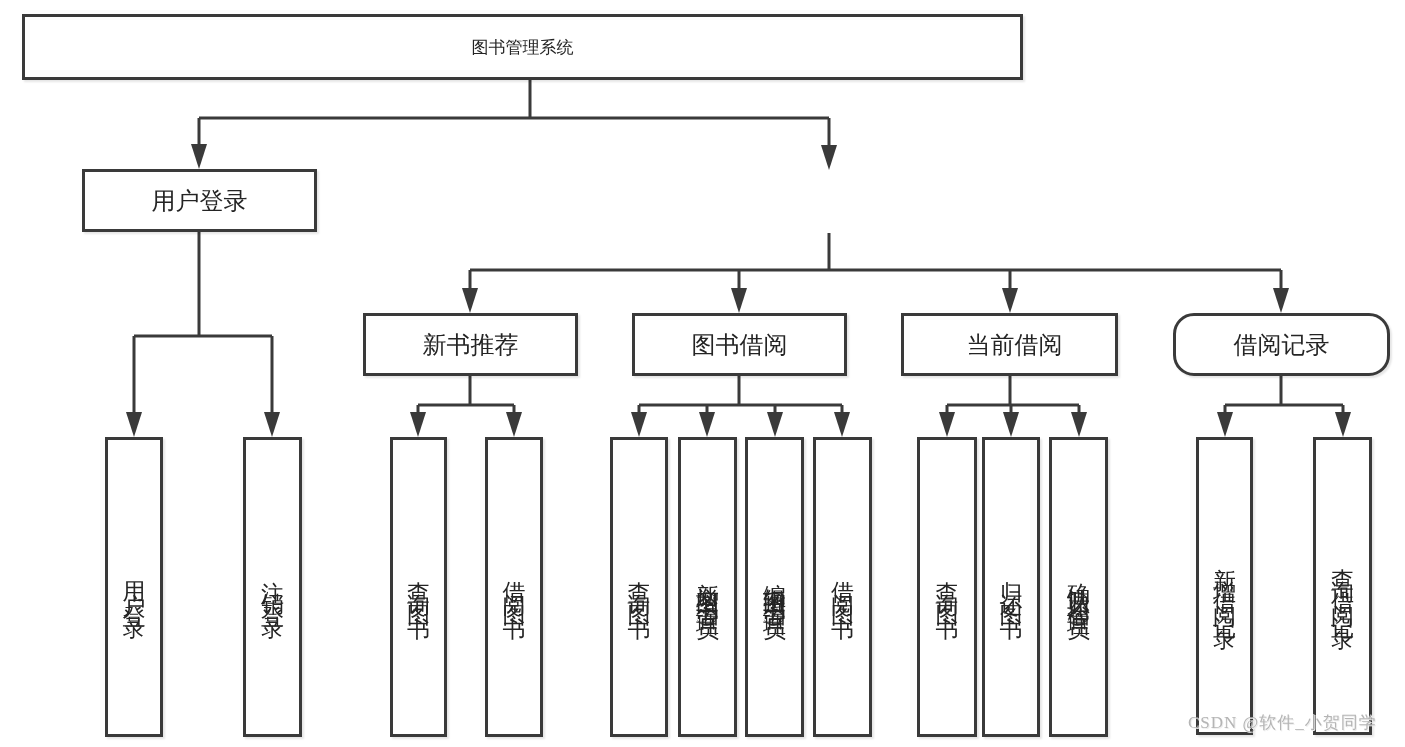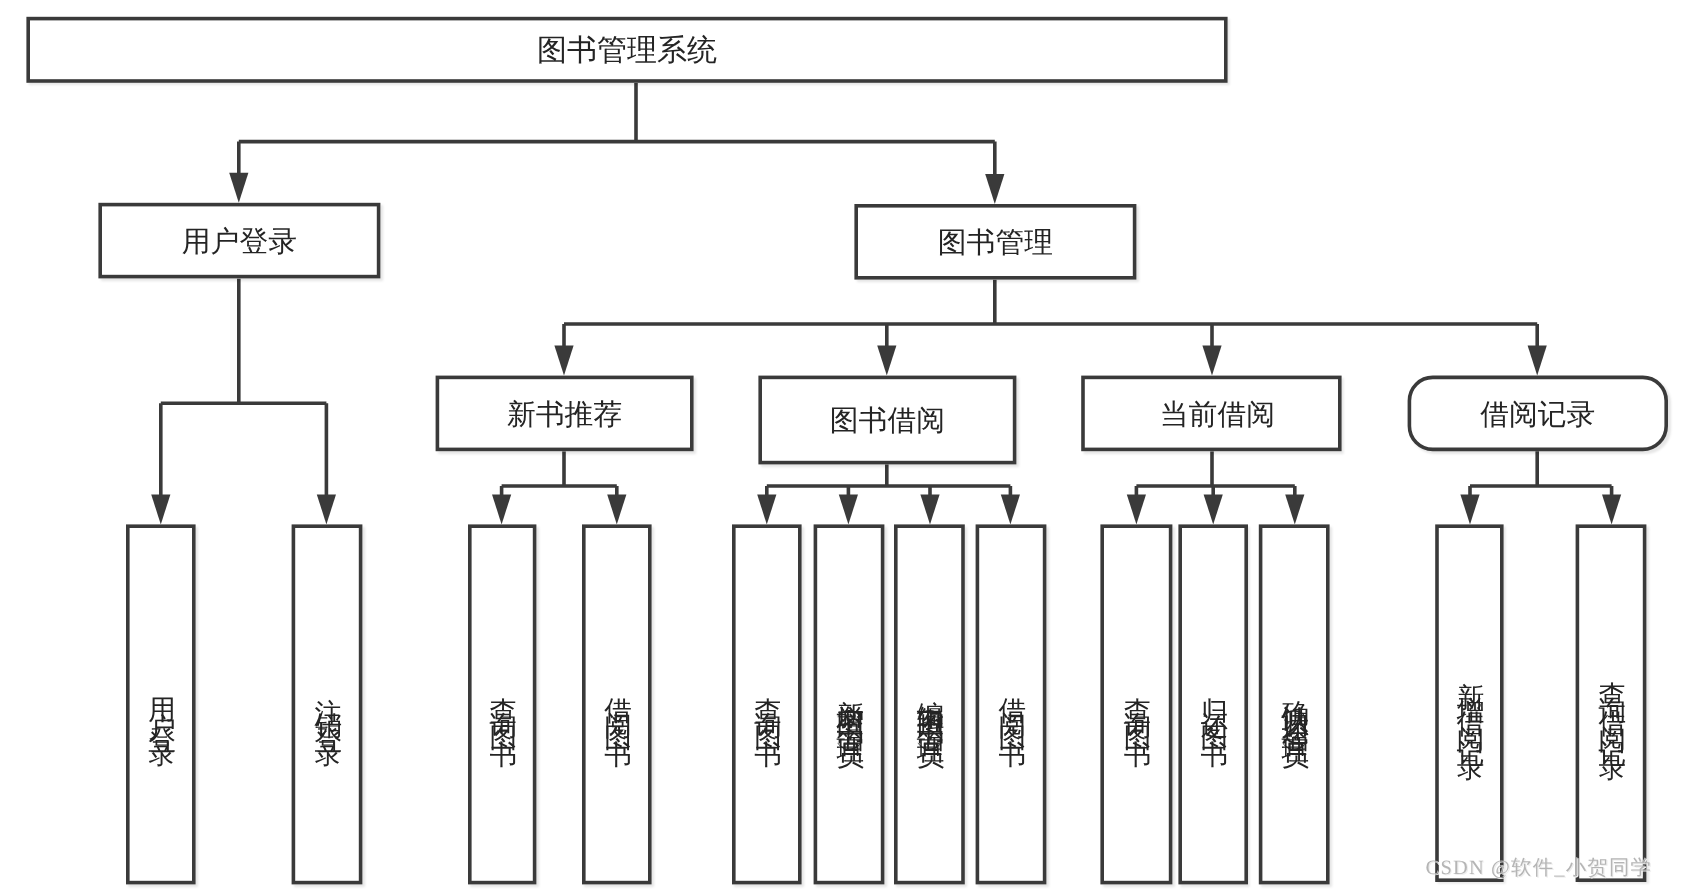--- a/index.html
+++ b/index.html
@@ -96,27 +96,26 @@
     <polygon points="707,437 699,412 715,412"></polygon>
     <polygon points="775,437 767,412 783,412"></polygon>
     <polygon points="842,437 834,412 850,412"></polygon>
     <polygon points="947,437 939,412 955,412"></polygon>
     <polygon points="1011,437 1003,412 1019,412"></polygon>
     <polygon points="1079,437 1071,412 1087,412"></polygon>
     <polygon points="1225,437 1217,412 1233,412"></polygon>
     <polygon points="1343,437 1335,412 1351,412"></polygon>
   </svg>
 
-  <div class="node" style="left:22px; top:14px; width:1001px; height:55px; font-size:25px;text-align:right;">图书管理系统</div>
+  <div class="node" style="left:22px; top:14px; width:1001px; height:66px; font-size:17px;text-align:right;">图书管理系统</div>
 
   <div class="node" style="left:82px; top:169px; width:235px; height:63px;">用户登录</div>
-  <div class="node" style="left:712px; top:170px; width:235px; height:63px;">图书管理</div>
 
   <div class="node" style="left:363px; top:313px; width:215px; height:63px;text-align:center;">新书推荐</div>
-  <div class="node" style="left:632px; top:313px; width:215px; height:74px;">图书借阅</div>
+  <div class="node" style="left:632px; top:313px; width:215px; height:63px;">图书借阅</div>
   <div class="node" style="left:901px; top:313px; width:217px; height:63px;padding-left:10px;">当前借阅</div>
   <div class="node" style="left:1173px; top:313px; width:217px; height:63px;border-radius:21px;">借阅记录</div>
 
   <div class="node vnode" style="left: 105px; top: 437px; width: 58px; height: 300px; letter-spacing: 12px;">用户登录</div>
   <div class="node vnode" style="left: 243px; top: 437px; width: 59px; height: 300px; letter-spacing: 12px;">注销登录</div>
 
   <div class="node vnode" style="left: 390px; top: 437px; width: 57px; height: 300px; letter-spacing: 12px;">查询图书</div>
   <div class="node vnode" style="left: 485px; top: 437px; width: 58px; height: 300px; letter-spacing: 12px;">借阅图书</div>
 
   <div class="node vnode" style="left: 610px; top: 437px; width: 58px; height: 300px; letter-spacing: 12px;">查询图书</div>

